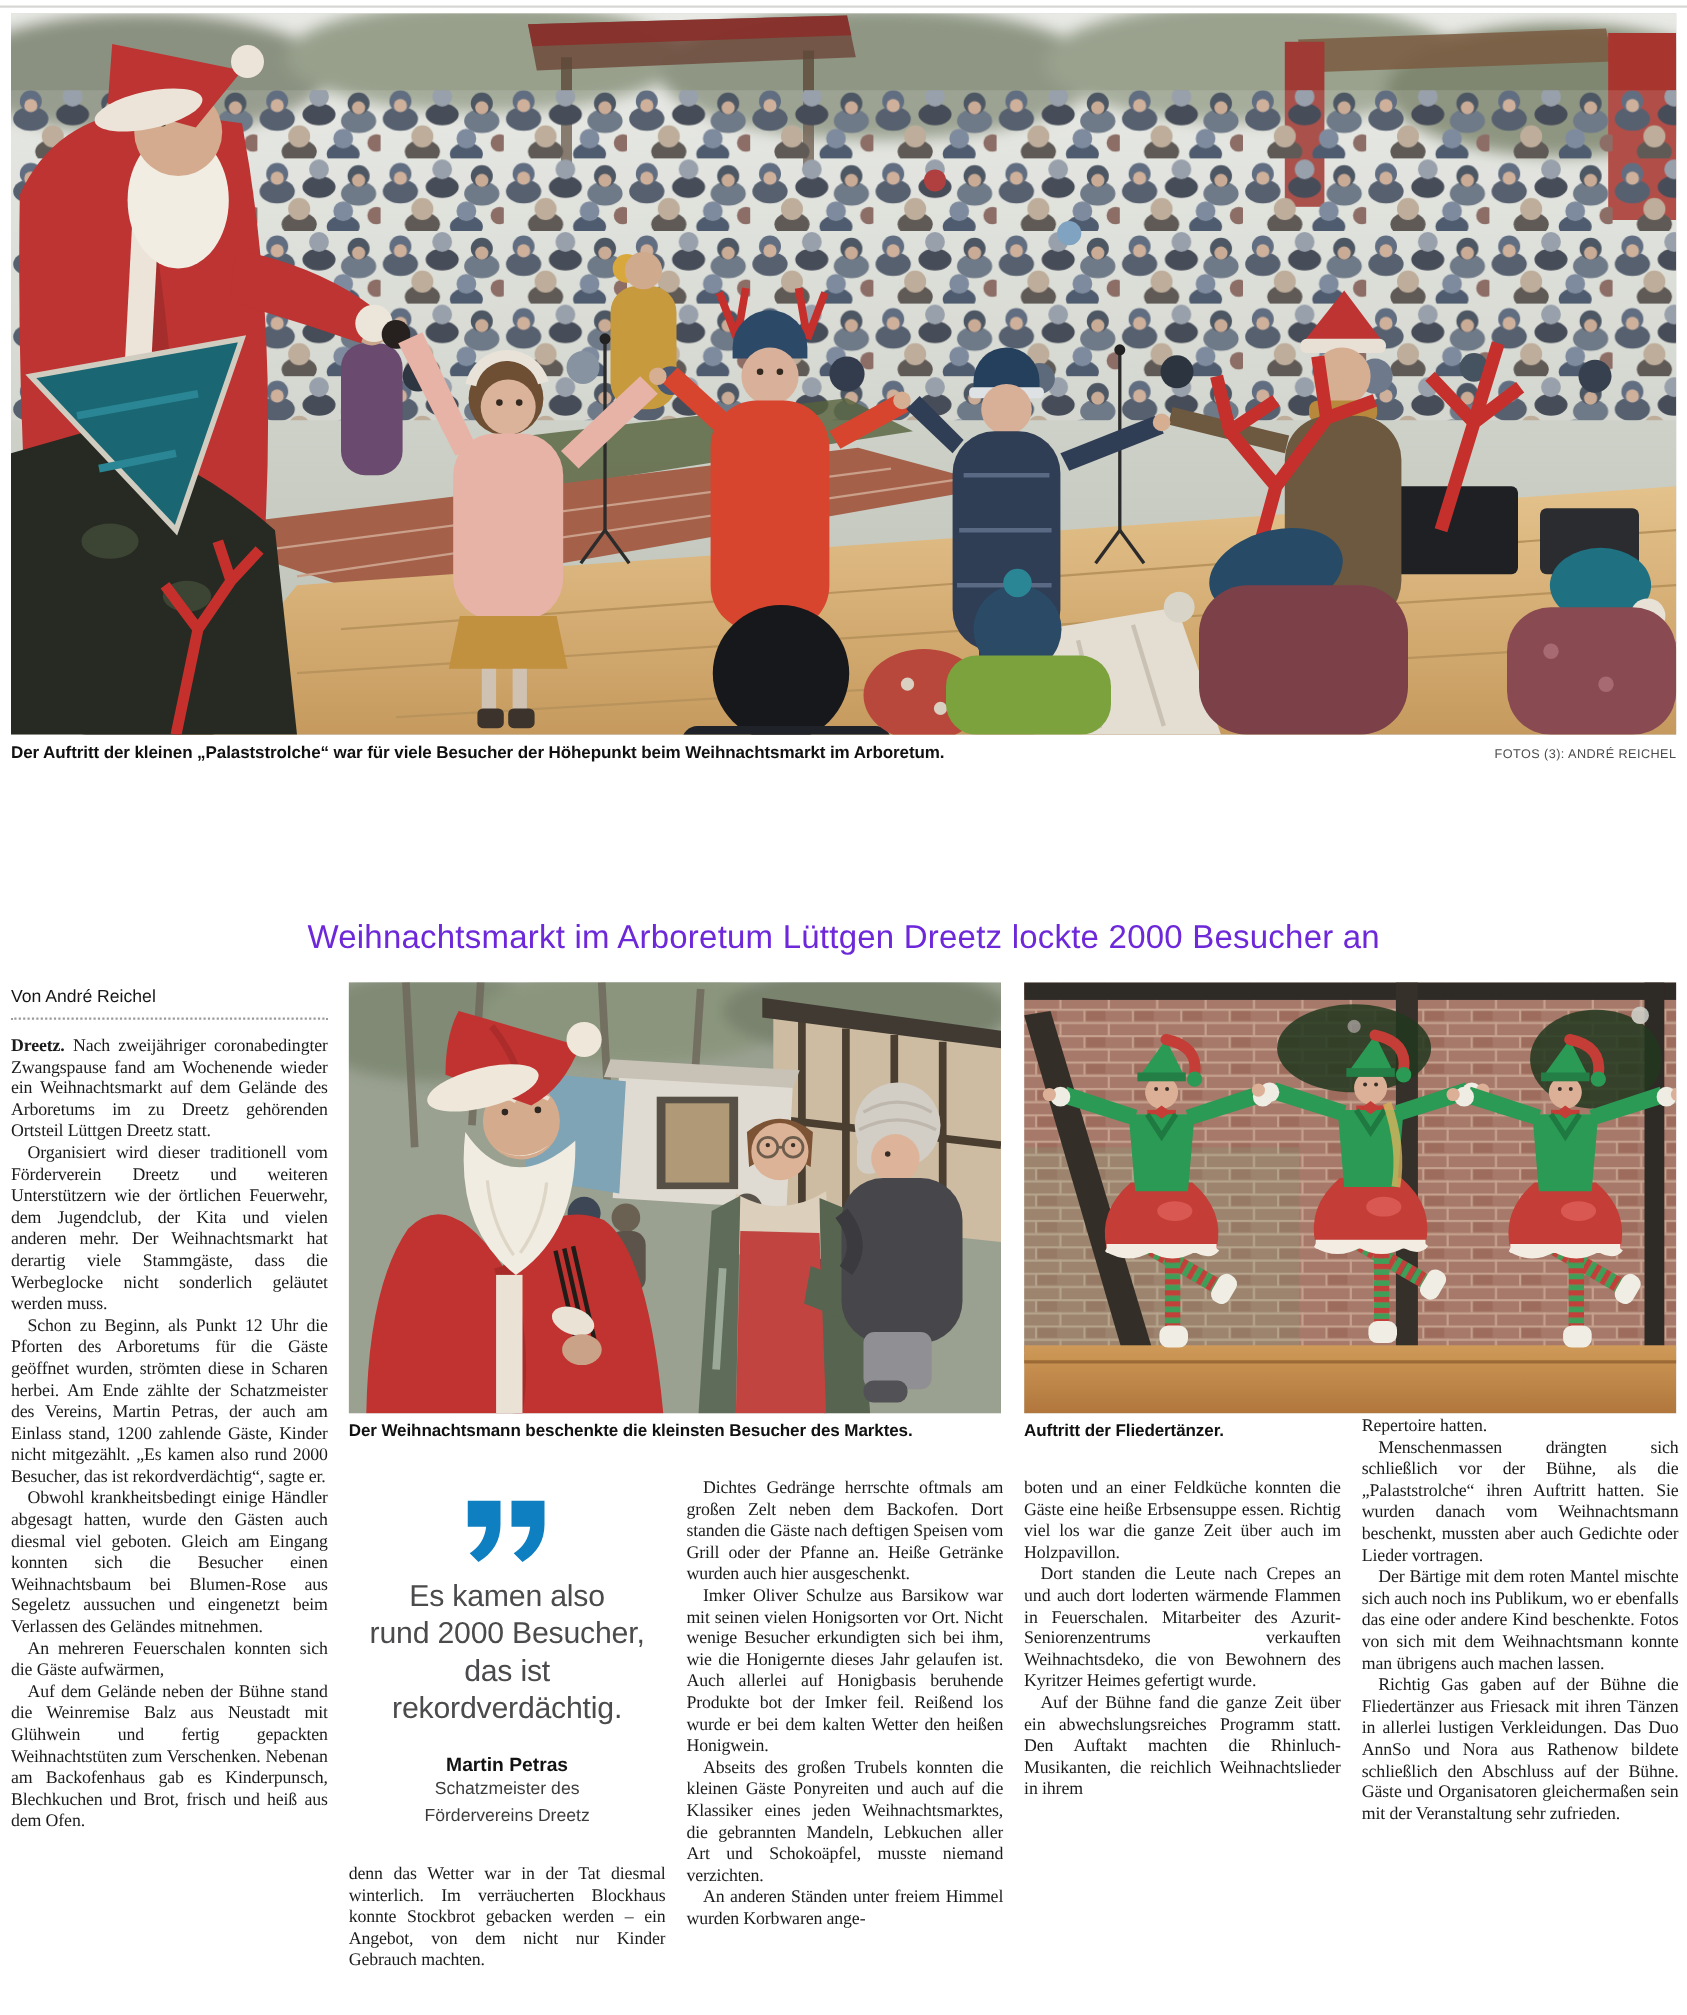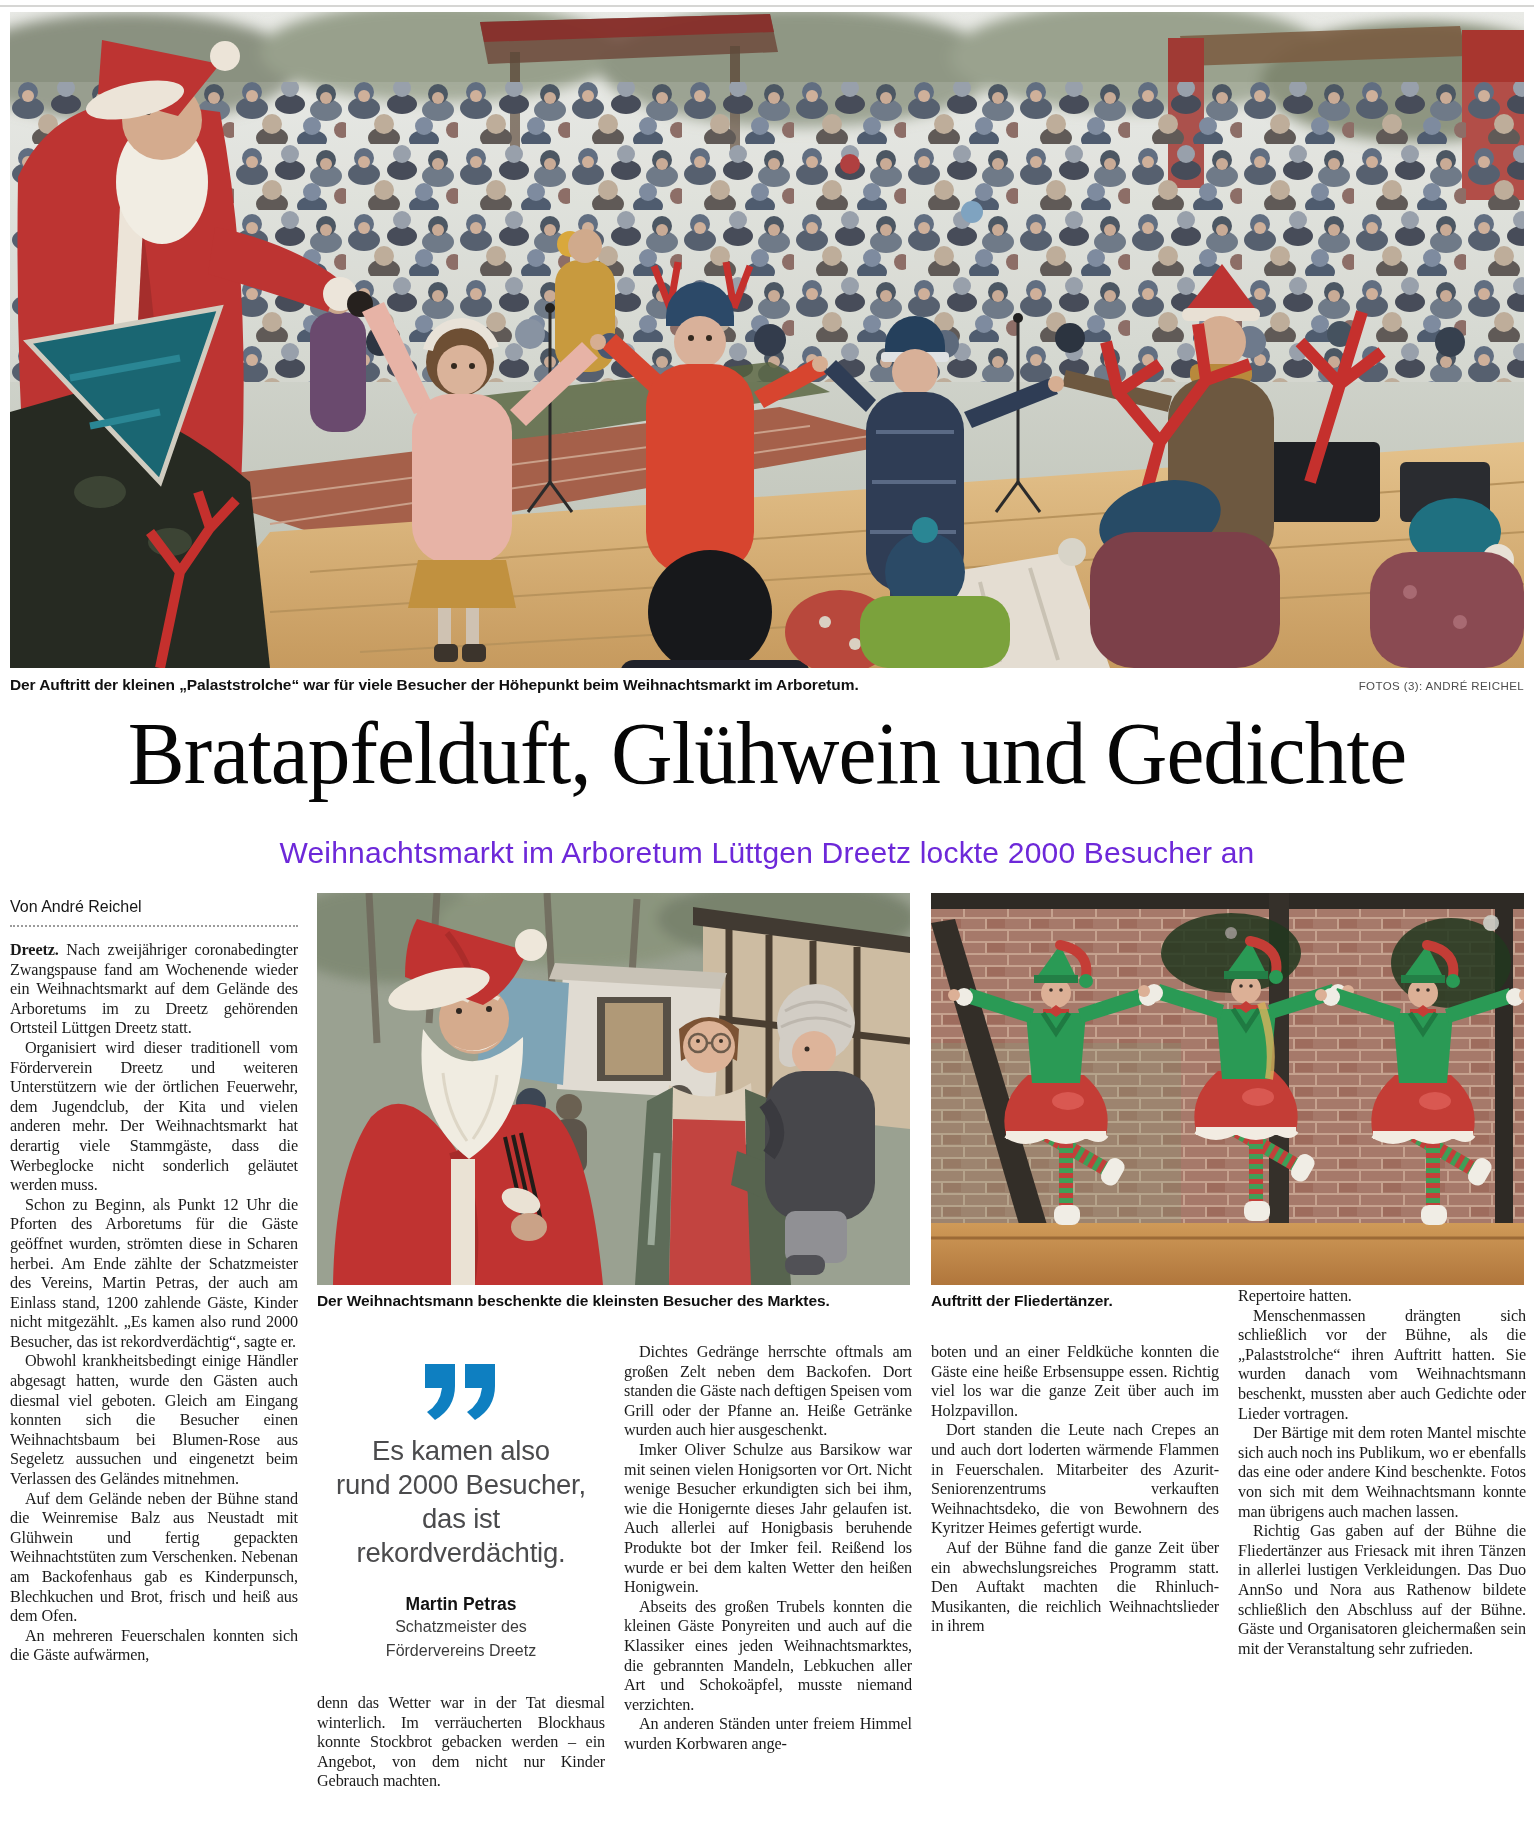--- a/index.html
+++ b/index.html
@@ -230,21 +230,20 @@
           <circle cx="1450" cy="610" r="7" fill="#a86a72"></circle>
       </g>
     </svg>
   </figure>
 
   <div class="caption-row">
     <span class="caption">Der Auftritt der kleinen „Palaststrolche“ war für viele Besucher der Höhepunkt beim Weihnachtsmarkt im Arboretum.</span>
     <span class="credit">FOTOS (3): ANDRÉ REICHEL</span>
   </div>
 
-  <h1 class="headline"><span class="hl-inner">Bratapfelduft, Glühwein und Gedichte</span></h1>
   <h2 class="subheadline">Weihnachtsmarkt im Arboretum Lüttgen Dreetz lockte 2000 Besucher an</h2>
   <div class="byline">Von André Reichel</div>
   <div class="byline-rule"></div>
 
   <figure class="photo santa-photo">
     <svg viewBox="0 0 593 392" width="593" height="392">
       <defs>
         <filter id="f2" x="-30%" y="-30%" width="160%" height="160%">
             <feGaussianBlur stdDeviation="6"></feGaussianBlur>
           </filter>
@@ -423,22 +422,22 @@
       </g>
     </svg>
   </figure>
   <div class="photo-caption dancers-caption">Auftritt der Fliedertänzer.</div>
 
   <div class="col col1">
     <p><span class="lead">Dreetz.</span> <span>Nach zweijähriger coronabedingter Zwangspause fand am Wochenende wieder ein Weihnachtsmarkt auf dem Gelände des Arboretums im zu Dreetz gehörenden Ortsteil Lüttgen Dreetz statt.</span></p>
     <p class="ind">Organisiert wird dieser traditionell vom Förderverein Dreetz und weiteren Unterstützern wie der örtlichen Feuerwehr, dem Jugendclub, der Kita und vielen anderen mehr. Der Weihnachtsmarkt hat derartig viele Stammgäste, dass die Werbeglocke nicht sonderlich geläutet werden muss.</p>
     <p class="ind">Schon zu Beginn, als Punkt 12 Uhr die Pforten des Arboretums für die Gäste geöffnet wurden, strömten diese in Scharen herbei. Am Ende zählte der Schatzmeister des Vereins, Martin Petras, der auch am Einlass stand, 1200 zahlende Gäste, Kinder nicht mitgezählt. „Es kamen also rund 2000 Besucher, das ist rekordverdächtig“, sagte er.</p>
     <p class="ind">Obwohl krankheitsbedingt einige Händler abgesagt hatten, wurde den Gästen auch diesmal viel geboten. Gleich am Eingang konnten sich die Besucher einen Weihnachtsbaum bei Blumen-Rose aus Segeletz aussuchen und eingenetzt beim Verlassen des Geländes mitnehmen.</p>
+    <p class="ind">An mehreren Feuerschalen konnten sich die Gäste aufwärmen,</p>
     <p class="ind">Auf dem Gelände neben der Bühne stand die Weinremise Balz aus Neustadt mit Glühwein und fertig gepackten Weihnachtstüten zum Verschenken. Nebenan am Backofenhaus gab es Kinderpunsch, Blechkuchen und Brot, frisch und heiß aus dem Ofen.</p>
-    <p class="ind">An mehreren Feuerschalen konnten sich die Gäste aufwärmen,</p>
   </div>
 
   <div class="pullquote">
     <svg class="quote-icon" width="72" height="56" viewBox="0 0 72 56">
       <path d="M0 0 H30 V22 Q30 44 10 56 L2 48 Q15 40 17 24 H0 Z" fill="#0e7fc1"></path>
       <path transform="translate(40 0)" d="M0 0 H30 V22 Q30 44 10 56 L2 48 Q15 40 17 24 H0 Z" fill="#0e7fc1"></path>
     </svg>
     <div class="pq-line">Es kamen also</div>
     <div class="pq-line">rund 2000 Besucher,</div>
     <div class="pq-line">das ist</div>

